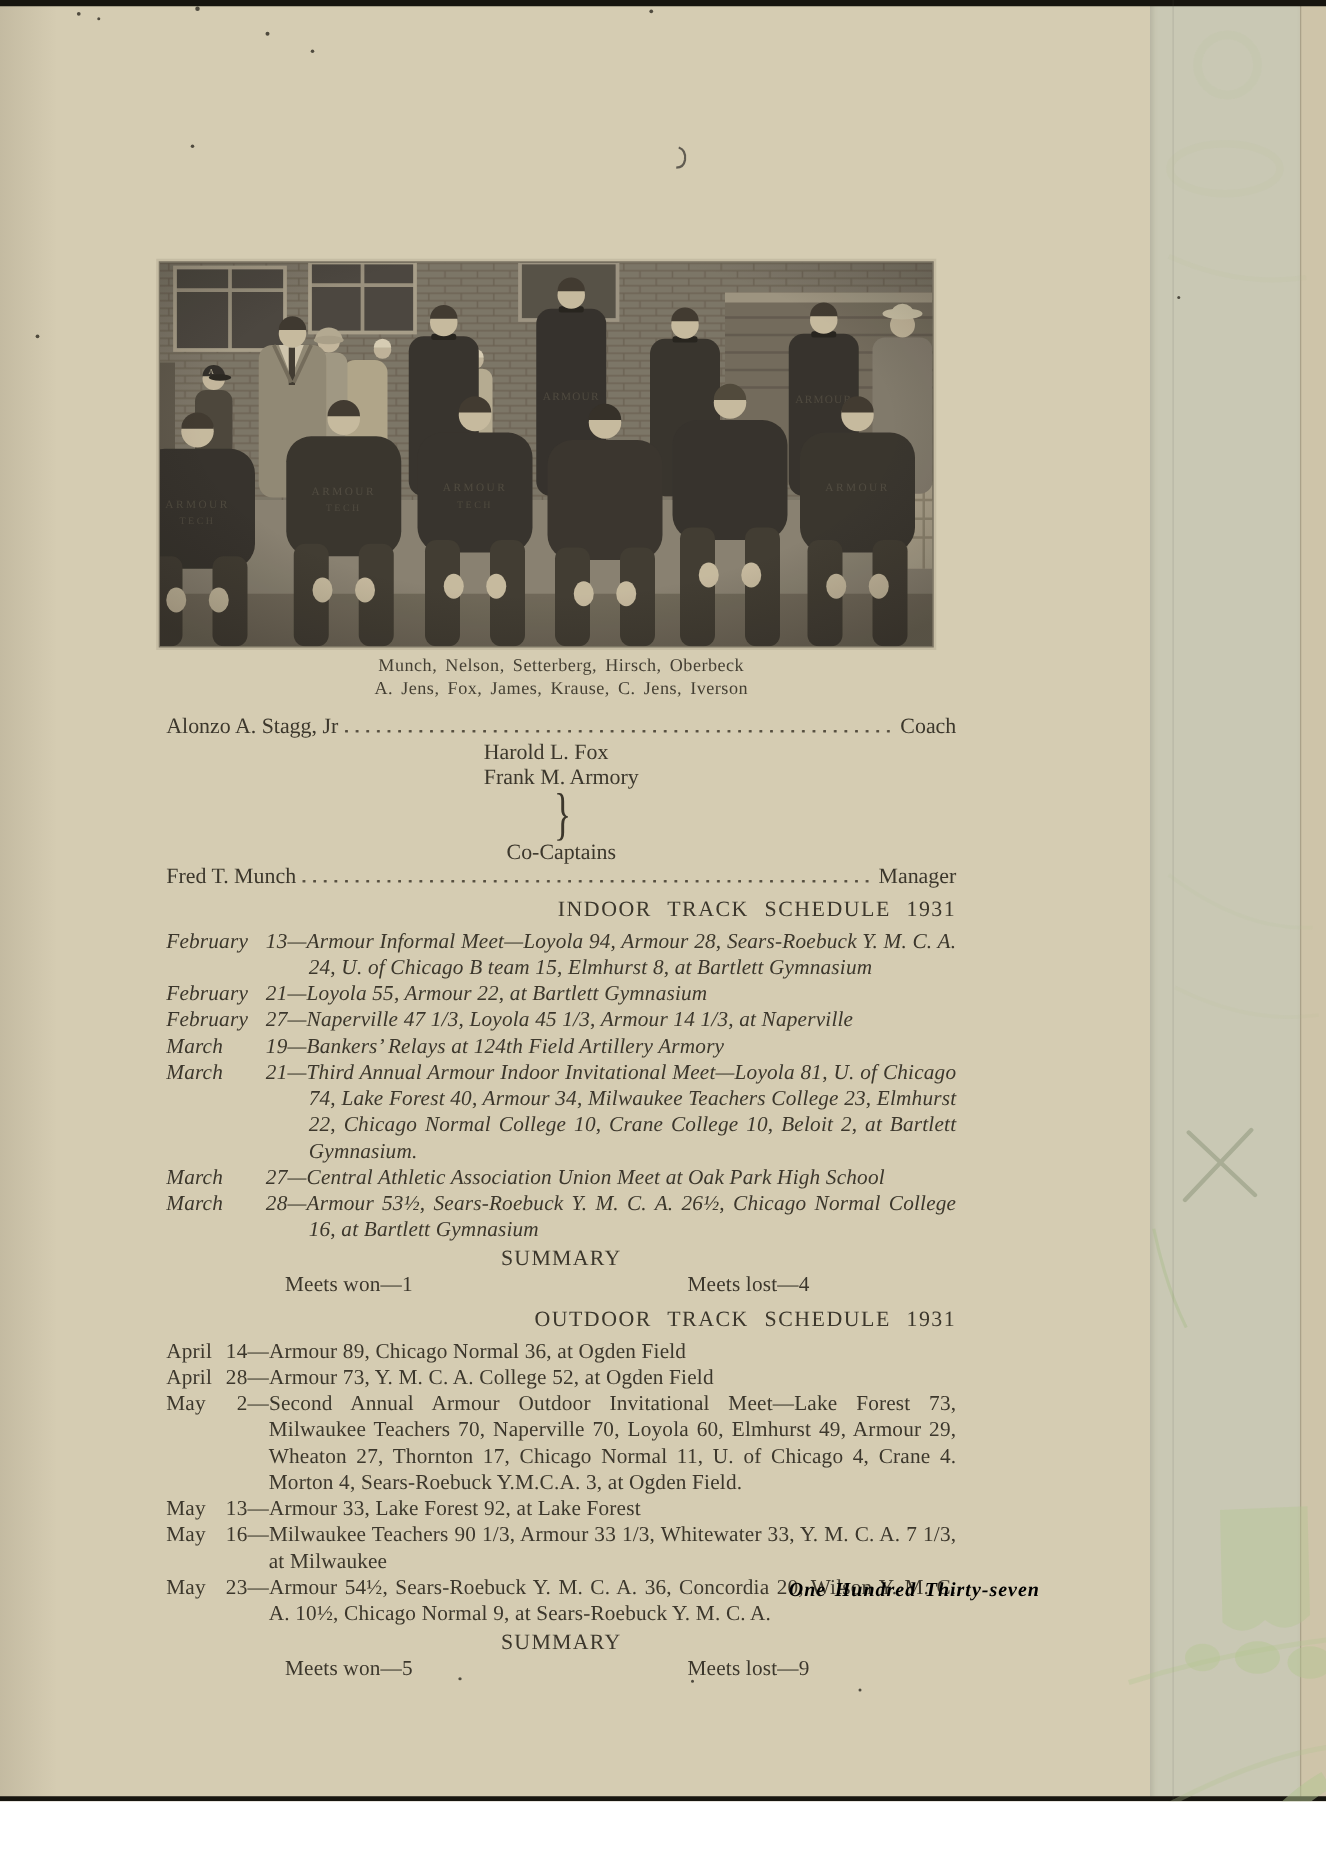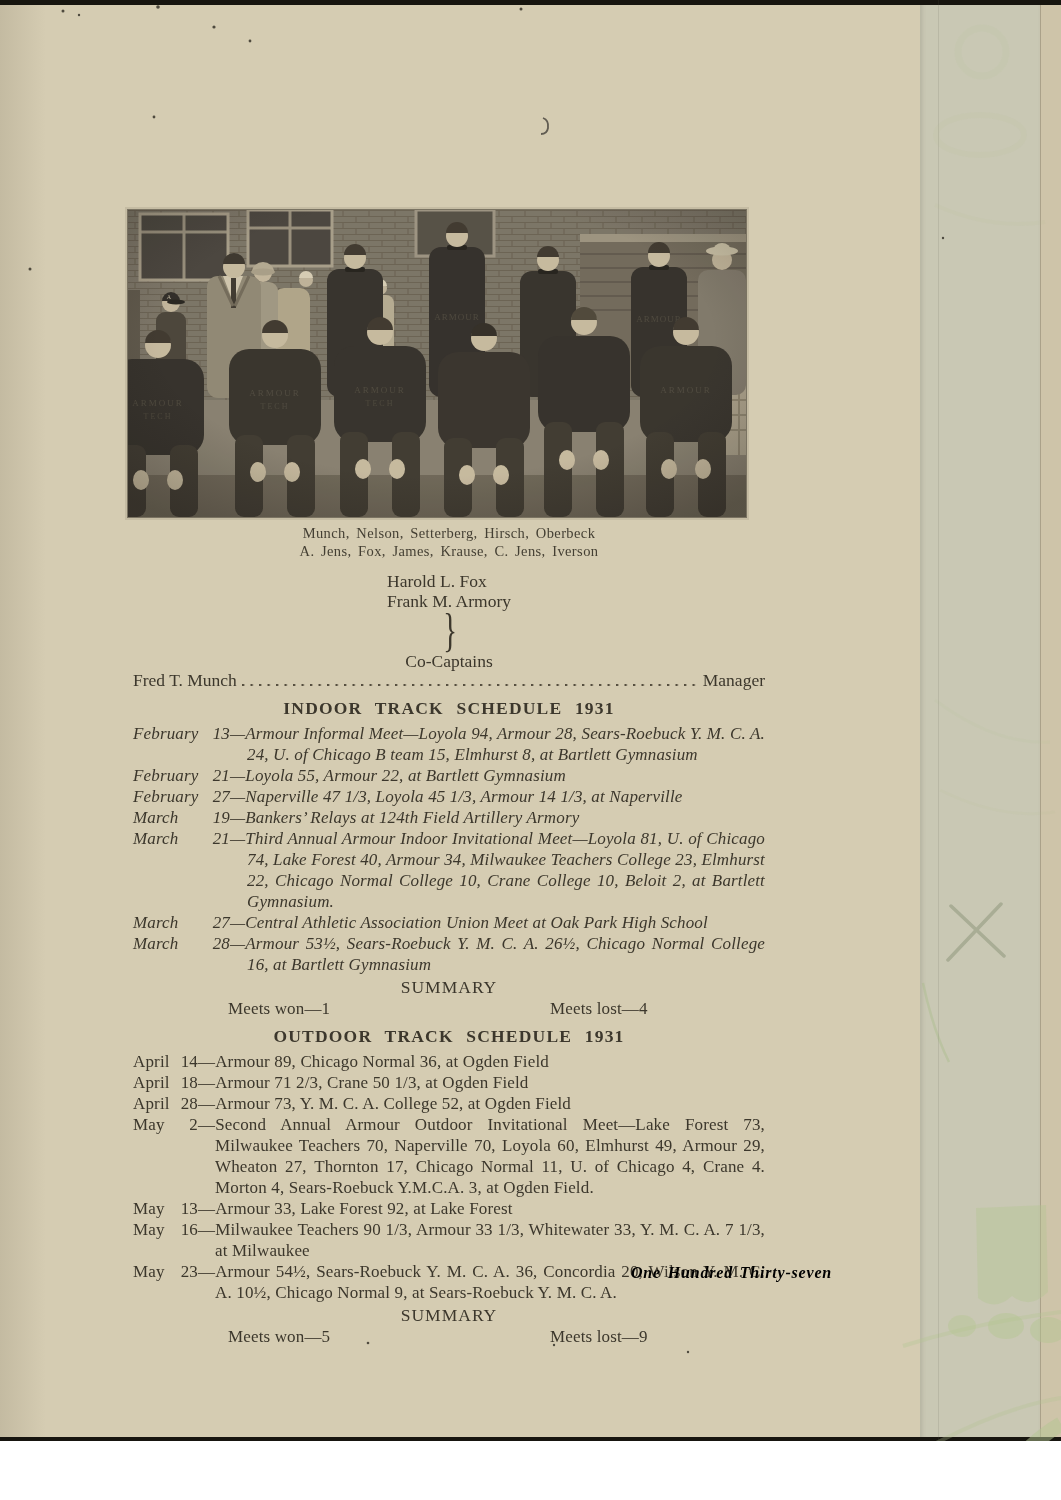--- a/index.html
+++ b/index.html
@@ -35,21 +35,21 @@
   .leader{flex:1;align-self:stretch;margin:0 4px 0 3px;
     background-image:radial-gradient(circle at 1.2px 1.2px,rgba(62,55,42,.85) 1.05px,rgba(62,55,42,0) 1.5px);
     background-size:8.5px 2.4px;background-repeat:repeat-x;background-position:2px 13px;}
   .srow.cap{align-items:center;line-height:20px;flex-direction:column;}
   .srow.cap .leader{background-position:2px 55%;}
   .names{display:flex;flex-direction:column;}
   .brace{font-size:46px;line-height:40px;transform:scaleX(.62);color:var(--ink);margin-left:2px;font-weight:400;}
   .srole{white-space:nowrap;}
 
   .sched{font-size:17px;letter-spacing:.15px;}
-  .stitle{margin:7px 0 4px;text-align:center;font-size:17.5px;font-weight:bold;letter-spacing:1.2px;word-spacing:7px;}
+  .stitle{margin:7px 0 4px;text-align:right;font-size:17.5px;font-weight:normal;letter-spacing:1.2px;word-spacing:7px;}
   .entry{margin:0;text-align:justify;line-height:21px;}
   .indoor .entry{padding-left:114px;text-indent:-114px;font-style:italic;}
   .outdoor .entry{padding-left:82px;text-indent:-82px;}
   .month,.day{display:inline-block;text-indent:0;}
   .indoor .month{width:72px;}
   .outdoor .month{width:42px;}
   .day{text-align:right;}
   .indoor .day{width:25px;}
   .outdoor .day{width:23px;}
   .summary{margin:2px 0 0;text-align:center;font-size:17.5px;font-weight:normal;letter-spacing:1px;word-spacing:6px;}
@@ -266,20 +266,25 @@
     </svg>
   </figure>
 
   <div class="content">
     <div class="caption">
       <div>Munch, Nelson, Setterberg, Hirsch, Oberbeck</div>
       <div>A. Jens, Fox, James, Krause, C. Jens, Iverson</div>
     </div>
 
     <section class="staff">
+      <div class="srow">
+        <span class="sname">Alonzo A. Stagg, Jr</span>
+        <span class="leader"></span>
+        <span class="srole">Coach</span>
+      </div>
       <div class="srow cap">
         <span class="names">
           <span>Harold L. Fox</span>
           <span>Frank M. Armory</span>
         </span>
         <span class="brace">}</span>
         <span class="leader"></span>
         <span class="srole">Co-Captains</span>
       </div>
       <div class="srow">
@@ -313,21 +318,20 @@
         <span class="lost">Meets lost—4</span>
       </div>
     </section>
 
     <section class="sched outdoor">
       <h2 class="stitle">OUTDOOR TRACK SCHEDULE 1931</h2>
       <div class="entries">
 
           <p class="entry"><span class="month">April</span><span class="day">14</span><span class="dash">—</span><span class="etext">Armour 89, Chicago Normal 36, at Ogden Field</span></p>
 
-          <p class="entry"><span class="month">April</span><span class="day">18</span><span class="dash">—</span><span class="etext">Armour 71 2/3, Crane 50 1/3, at Ogden Field</span></p>
 
           <p class="entry"><span class="month">April</span><span class="day">28</span><span class="dash">—</span><span class="etext">Armour 73, Y. M. C. A. College 52, at Ogden Field</span></p>
 
           <p class="entry"><span class="month">May</span><span class="day">2</span><span class="dash">—</span><span class="etext">Second Annual Armour Outdoor Invitational Meet—Lake Forest 73, Milwaukee Teachers 70, Naperville 70, Loyola 60, Elmhurst 49, Armour 29, Wheaton 27, Thornton 17, Chicago Normal 11, U. of Chicago 4, Crane 4. Morton 4, Sears-Roebuck Y.M.C.A. 3, at Ogden Field.</span></p>
 
           <p class="entry"><span class="month">May</span><span class="day">13</span><span class="dash">—</span><span class="etext">Armour 33, Lake Forest 92, at Lake Forest</span></p>
 
           <p class="entry"><span class="month">May</span><span class="day">16</span><span class="dash">—</span><span class="etext">Milwaukee Teachers 90 1/3, Armour 33 1/3, Whitewater 33, Y. M. C. A. 7 1/3, at Milwaukee</span></p>
 
           <p class="entry"><span class="month">May</span><span class="day">23</span><span class="dash">—</span><span class="etext">Armour 54½, Sears-Roebuck Y. M. C. A. 36, Concordia 20, Wilson Y. M. C. A. 10½, Chicago Normal 9, at Sears-Roebuck Y. M. C. A.</span></p>

